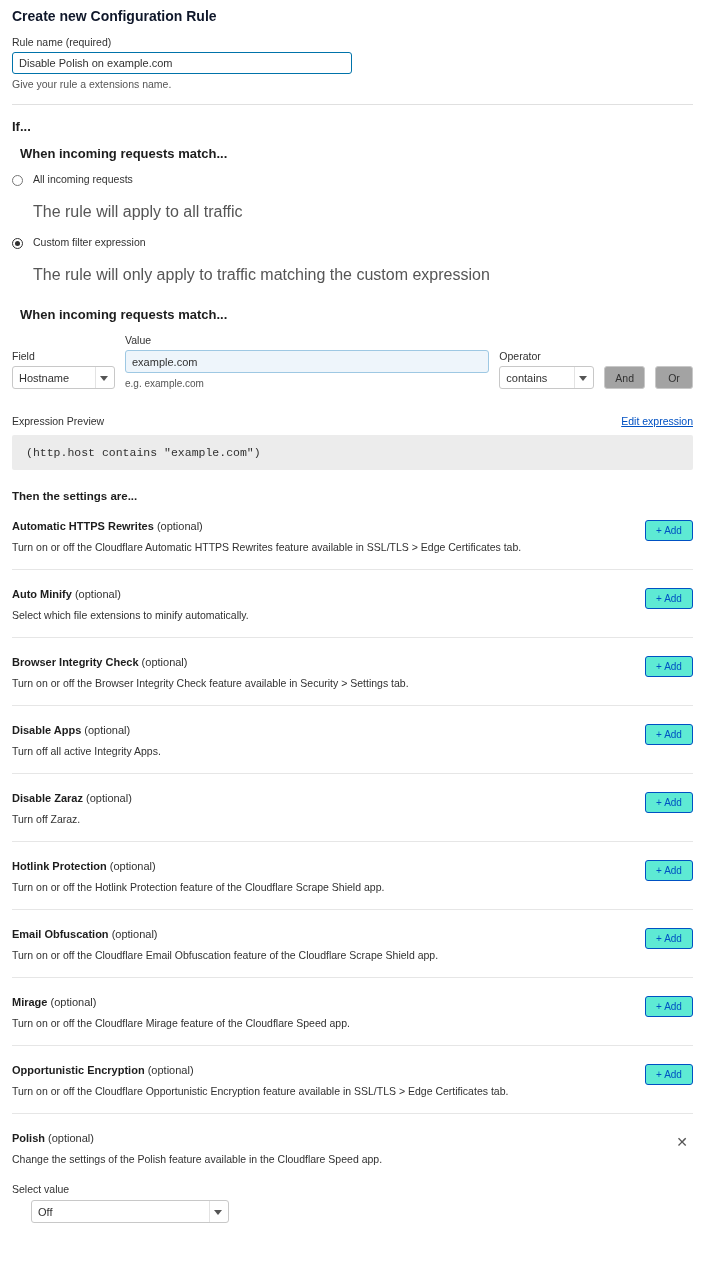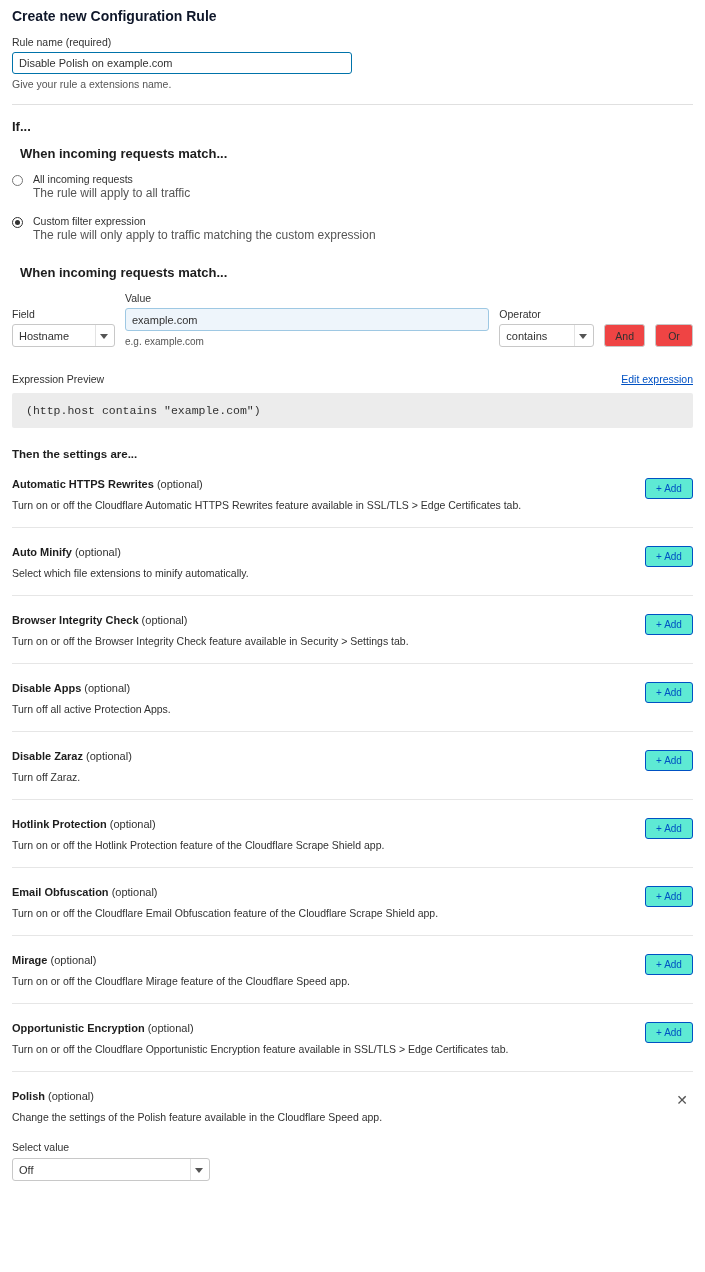--- a/index.html
+++ b/index.html
@@ -83,21 +83,21 @@
   .radio.checked:after {
     content: "";
     position: absolute;
     left: 2px; top: 2px;
     width: 5px; height: 5px;
     border-radius: 50%;
     background: #313131;
   }
   .radio-texts { line-height: 1.25; }
   .radio-title { font-size: 10.5px; color: #313131; }
-  .radio-desc { font-size: 12px; color: #555; margin-top: 0; }
+  .radio-desc { font-size: 16px; color: #555; margin-top: 16px; }
 
   .expr-row {
     display: flex;
     align-items: flex-end;
     gap: 10px;
   }
   .expr-col { display: flex; flex-direction: column; }
   .col-field { width: 103px; }
   .col-operator { width: 95px; }
   .col-value { flex: 1 1 auto; }
@@ -152,21 +152,21 @@
     color: #555;
     margin-top: 5px;
   }
 
   .btn-andor {
     height: 23px;
     min-width: 38px;
     padding: 0 10px;
     border: 1px solid #c8c8c8;
     border-radius: 3px;
-    background: #ef4444;
+    background: #a3a3a3;
     font-size: 10.5px;
     color: #313131;
     font-family: "Liberation Sans", sans-serif;
     cursor: pointer;
   }
 
   .preview-head {
     display: flex;
     justify-content: space-between;
     align-items: baseline;
@@ -237,21 +237,21 @@
     color: #555;
     font-size: 14px;
     line-height: 14px;
     padding: 0;
   }
   .select-value-label {
     font-size: 10.5px;
     color: #313131;
     margin: 18px 0 5px 0;
   }
-  .polish-select { width: 198px; }
+  .polish-select { width: 198px; margin-left: 19px; }
   .polish-section { border-bottom: none; }
 </style>
 </head>
 <body>
 
 <div class="page">
 
   <h1 class="page-title">Create new Configuration Rule</h1>
 
   <div>
@@ -354,21 +354,21 @@
     </div>
     <div class="desc">Turn on or off the Browser Integrity Check feature available in Security &gt; Settings tab.</div>
     <button class="btn-add">+ Add</button>
   </div>
 
   <div class="setting">
     <div class="title">
       <b>Disable Apps</b>
       <span class="opt">(optional)</span>
     </div>
-    <div class="desc">Turn off all active Protection Apps.</div>
+    <div class="desc">Turn off all active Integrity Apps.</div>
     <button class="btn-add">+ Add</button>
   </div>
 
   <div class="setting">
     <div class="title">
       <b>Disable Zaraz</b>
       <span class="opt">(optional)</span>
     </div>
     <div class="desc">Turn off Zaraz.</div>
     <button class="btn-add">+ Add</button>

